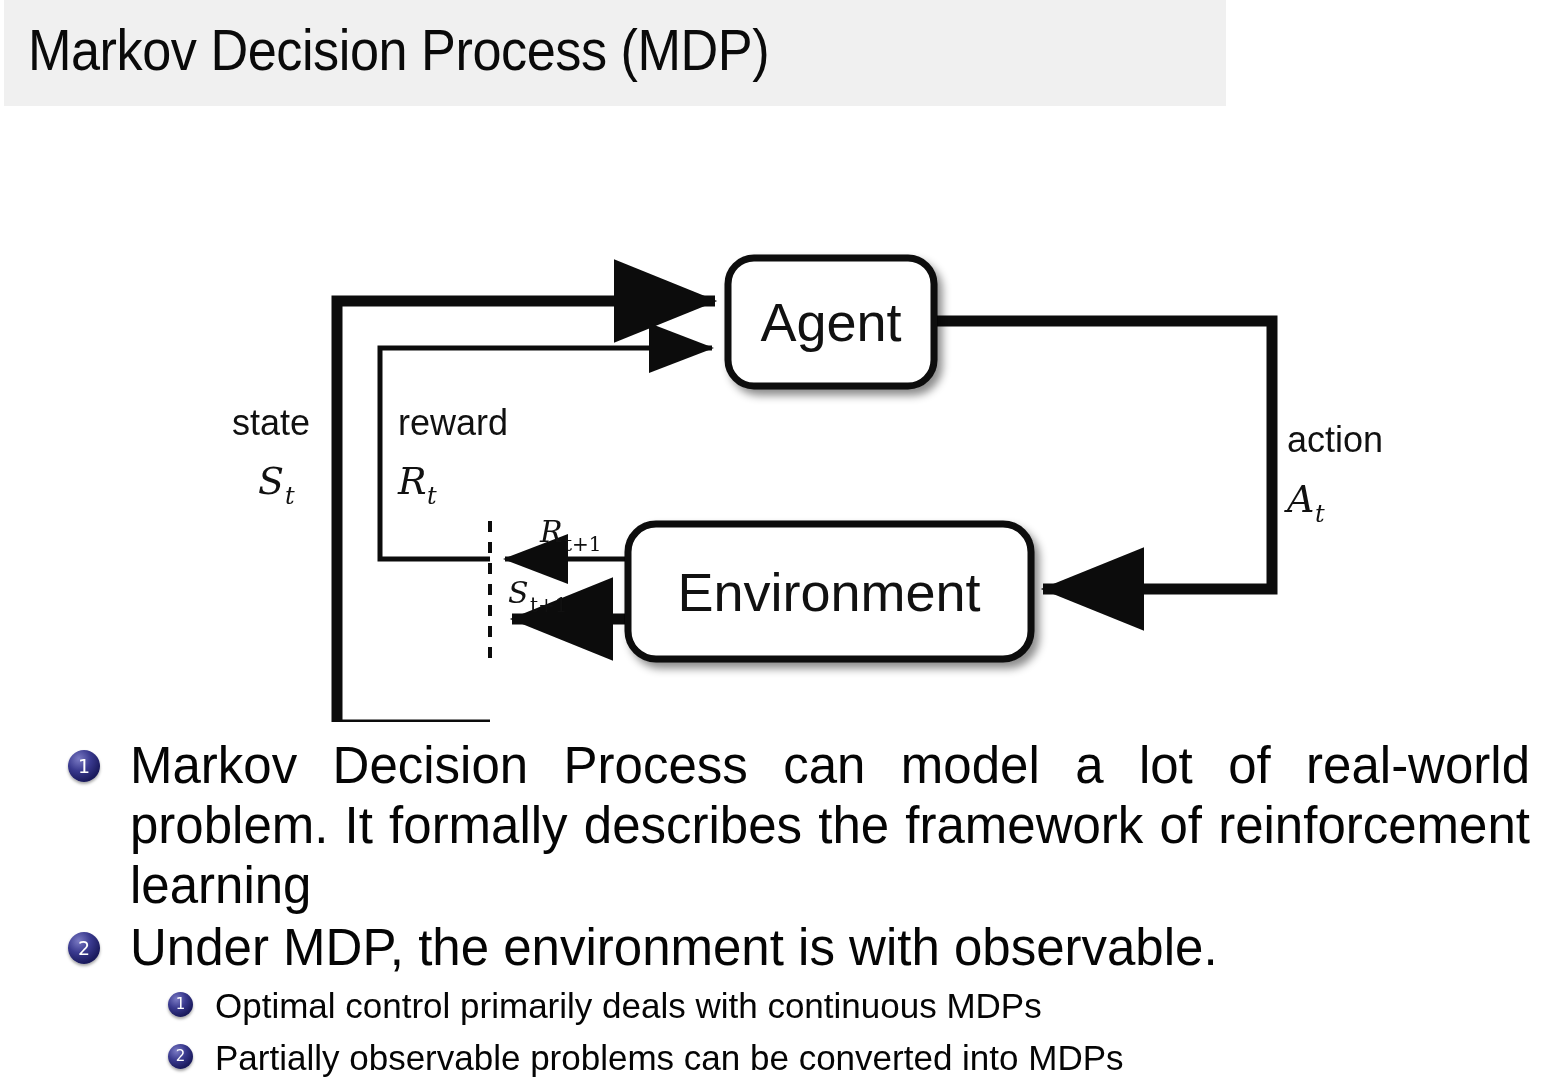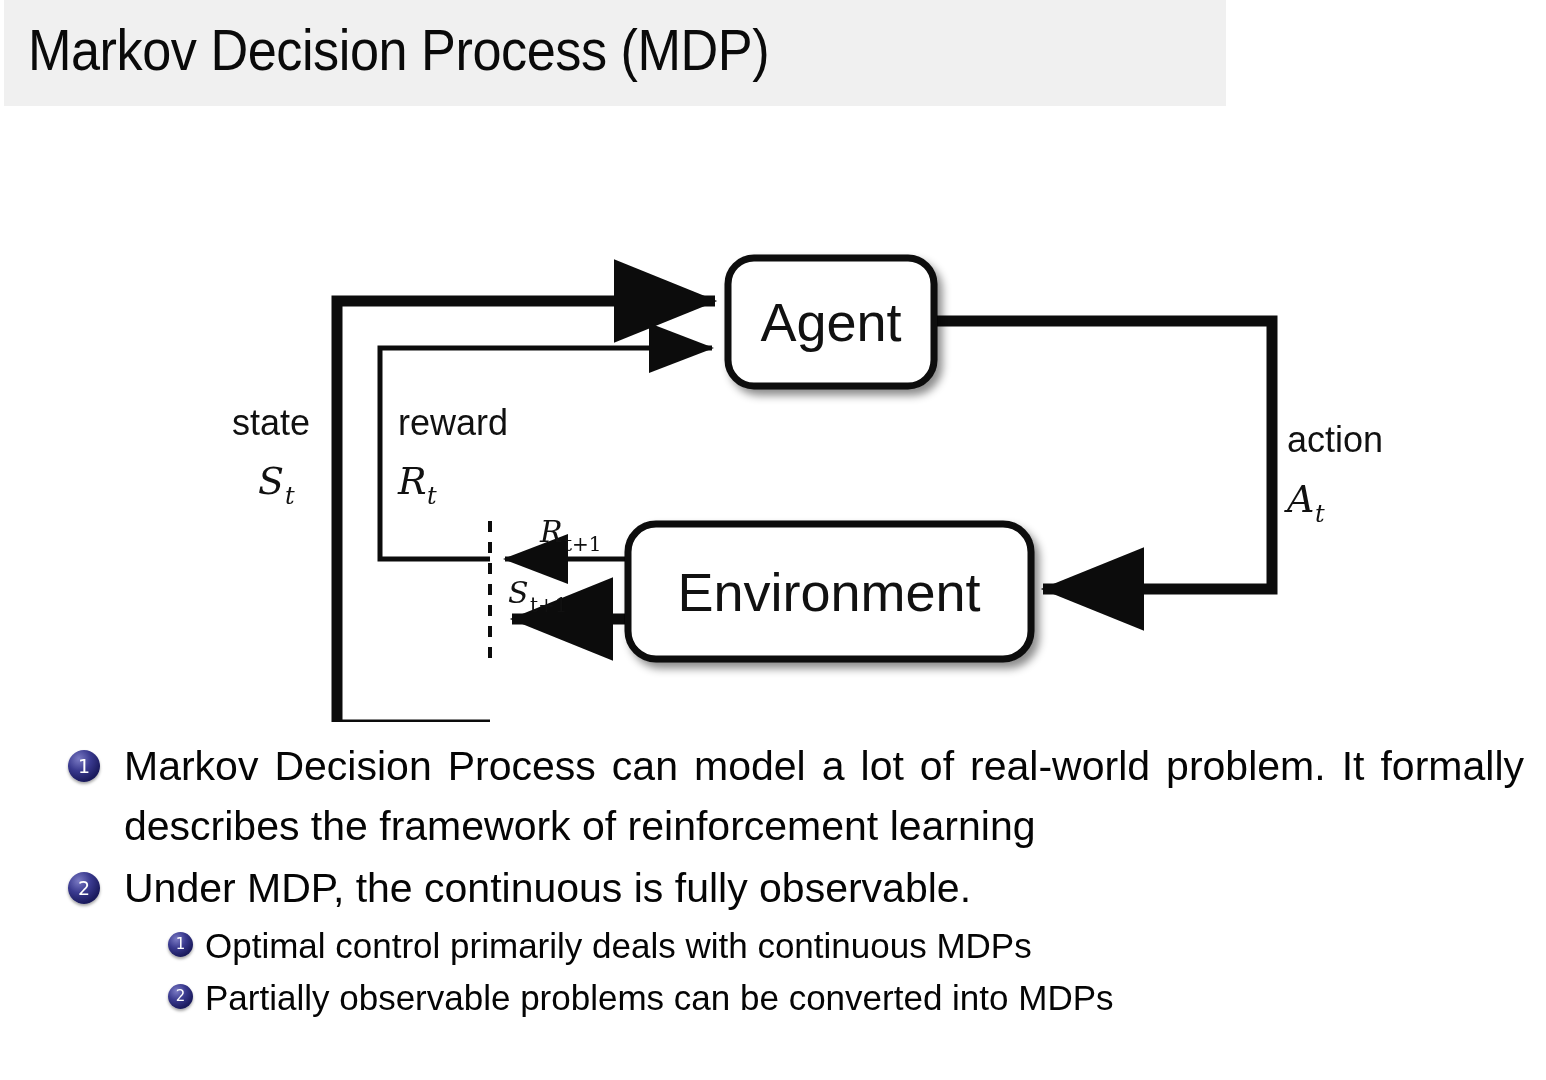--- a/index.html
+++ b/index.html
@@ -132,31 +132,31 @@
     line-height: 25px;
     font-size: 15px;
     margin-top: 12px;
   }
   .bullet-text {
     font-family: "Liberation Sans Narrow", "Liberation Sans", sans-serif;
     color: #050505;
     white-space: pre-wrap;
   }
   .bullet-text-l1 {
-    font-size: 41px;
+    font-size: 51px;
     line-height: 60px;
-    margin-left: 24px;
+    margin-left: 30px;
     width: 1400px;
     text-align: justify;
     text-align-last: left;
   }
   .bullet-text-l2 {
     font-size: 35px;
     line-height: 52px;
-    margin-left: 12px;
+    margin-left: 22px;
     width: 1290px;
   }
 </style>
 </head>
 <body>
 
 <div id="slide-header">
   <div id="slide-header-leftedge"></div>
   <div id="slide-title">Markov Decision Process (MDP)</div>
 </div>
@@ -242,21 +242,21 @@
 
 <div id="bullet-list">
 
   <div class="bullet-row bullet-level1">
     <span class="badge badge-lg">1</span>
     <span class="bullet-text bullet-text-l1">Markov Decision Process can model a lot of real-world problem. It formally describes the framework of reinforcement learning</span>
   </div>
 
   <div class="bullet-row bullet-level1">
     <span class="badge badge-lg">2</span>
-    <span class="bullet-text bullet-text-l1">Under MDP, the continuous is fully observable.</span>
+    <span class="bullet-text bullet-text-l1">Under MDP, the environment is with observable.</span>
   </div>
 
   <div class="bullet-row bullet-level2">
     <span class="badge badge-sm">1</span>
     <span class="bullet-text bullet-text-l2">Optimal control primarily deals with continuous MDPs</span>
   </div>
 
   <div class="bullet-row bullet-level2">
     <span class="badge badge-sm">2</span>
     <span class="bullet-text bullet-text-l2">Partially observable problems can be converted into MDPs</span>

